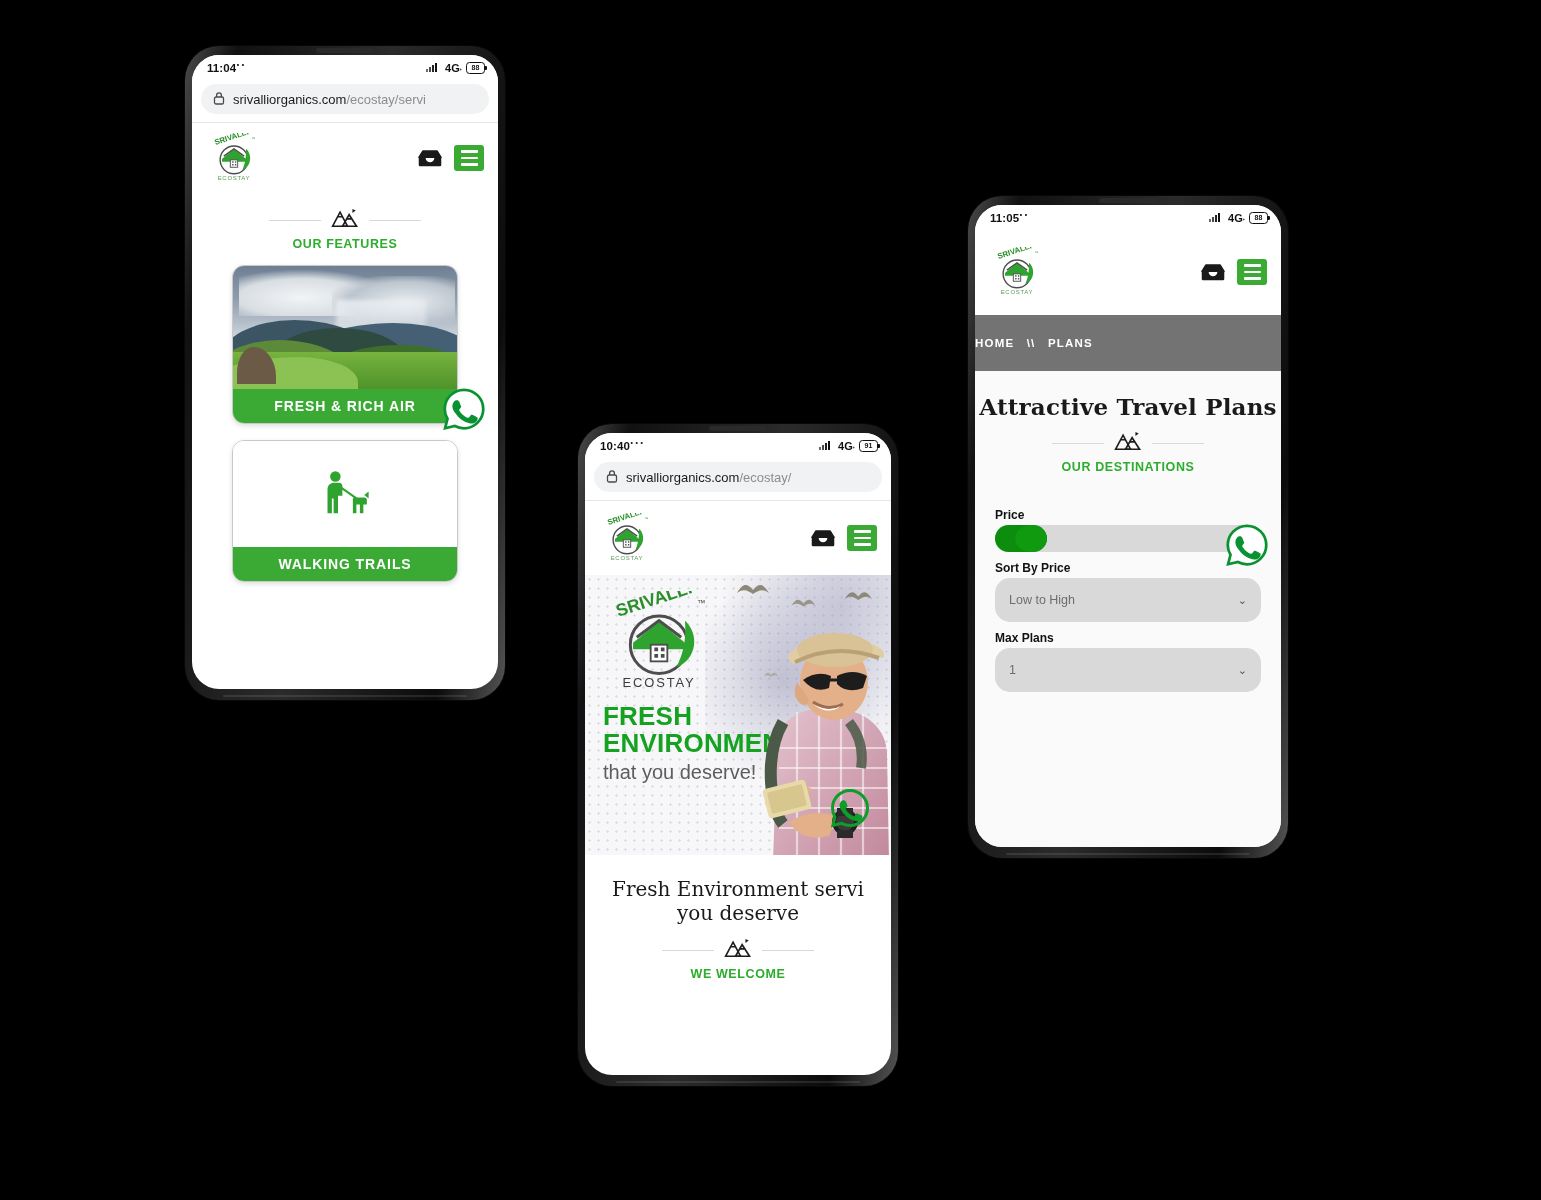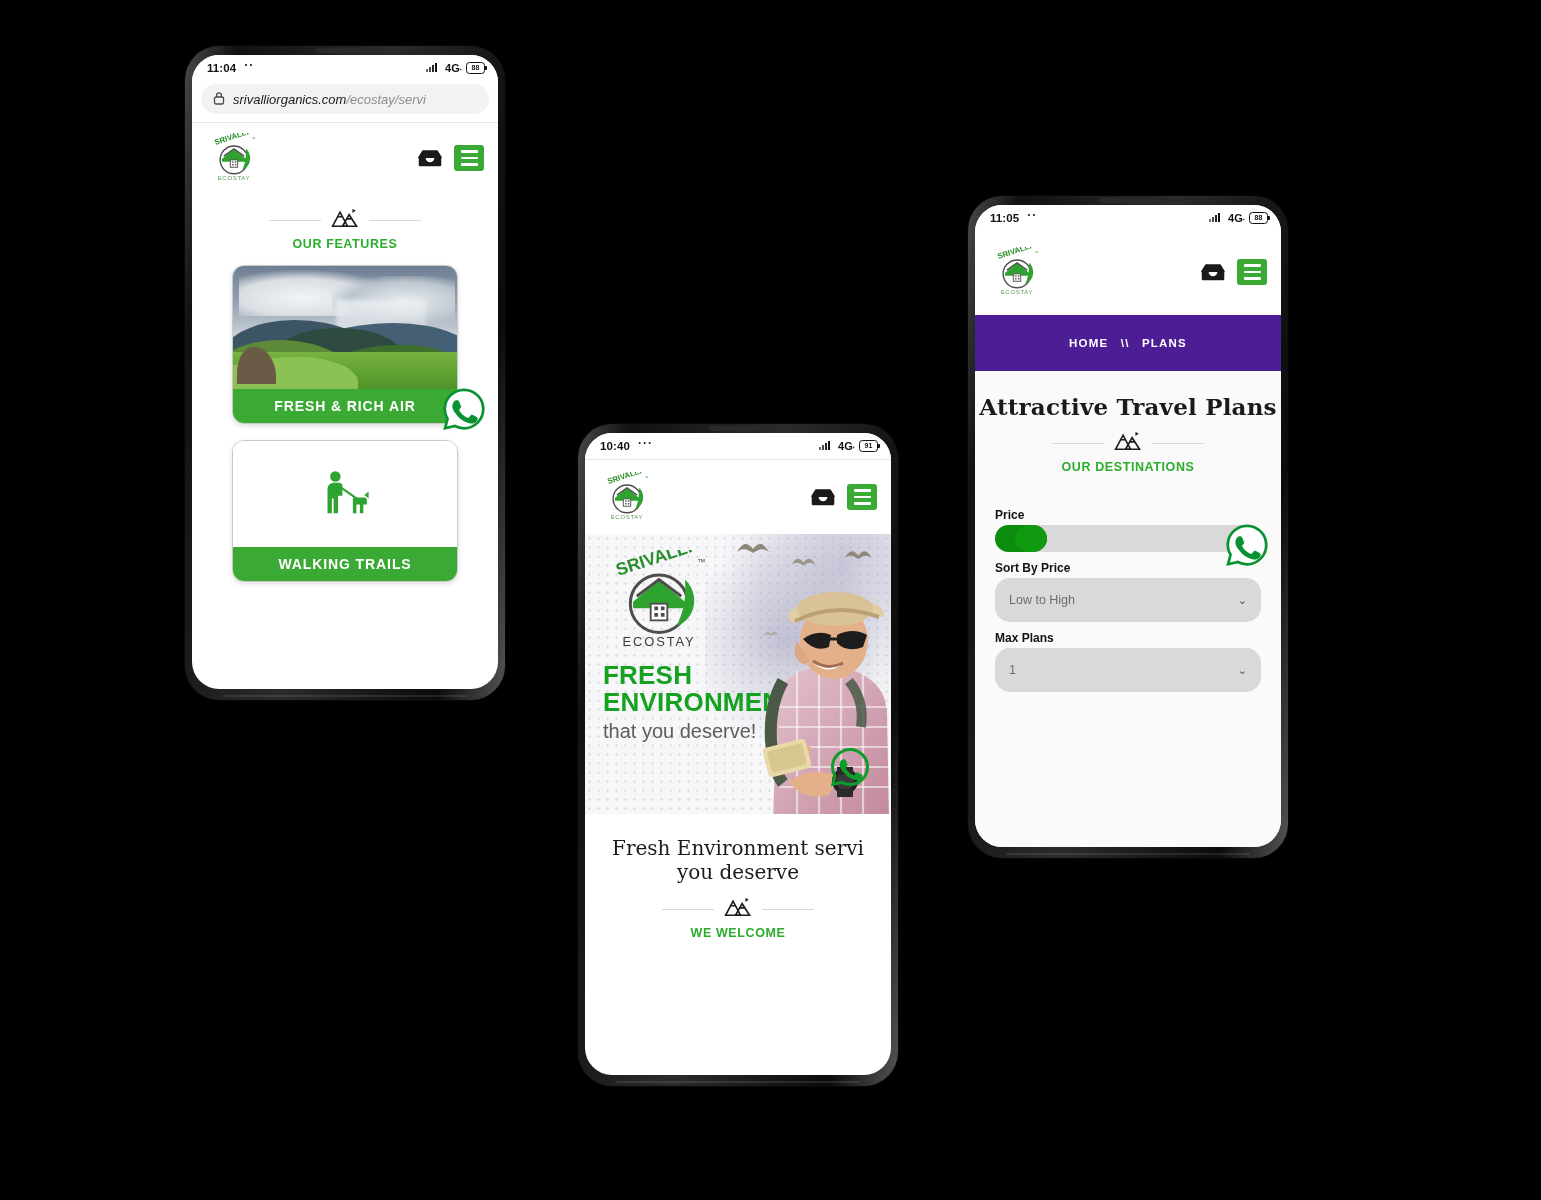--- a/index.html
+++ b/index.html
@@ -39,38 +39,38 @@
 
   
   .statusbar {
     height: 26px; display: flex; align-items: center;
     justify-content: space-between;
     padding: 0 13px 0 15px;
     background: #fff;
     font-size: 11.5px; font-weight: 700; color: #111;
     letter-spacing: .1px;
   }
-  .sb-left { display:flex; align-items:center; gap:8px; }
+  .sb-left { display:flex; align-items:center; gap:0; }
   .sb-dots { letter-spacing:1px; font-size:12px; color:#222; position:relative; top:-3px;}
   .sb-right { display:flex; align-items:center; gap:4px; }
   .sig { display:inline-block; }
   .net { font-size: 11px; font-weight:700; }
   .net sub { font-size:6px; vertical-align: baseline; position:relative; top:1px;}
   .batt {
     border:1.3px solid #111; border-radius:3.5px;
     padding:0 2px; font-size:7px; font-weight:700; line-height:10px;
     min-width:19px; text-align:center; position:relative;
   }
   .batt::after{
     content:""; position:absolute; right:-3px; top:3px;
     width:2px; height:4px; background:#111; border-radius:0 1px 1px 0;
   }
 
   
-  .urlbar-wrap { background:#fff; padding: 3px 9px 8px 9px; font-style: italic; }
+  .urlbar-wrap { background:#fff; padding: 3px 9px 8px 9px; }
   .urlbar {
     background:#f1f2f3; border-radius:18px; height:30px;
     display:flex; align-items:center; gap:8px; padding:0 12px;
     font-size:13px; color:#111; white-space:nowrap; overflow:hidden;
   }
   .urlbar .u-domain { font-weight:400; color:#1b1b1b; }
   .urlbar .u-path { color:#8d8d8d; }
   .lock { flex:0 0 auto; }
   .urlsep { height:1px; background:#e6e6e6; }
 
@@ -178,21 +178,21 @@
   }
 
   .intro { text-align:center; padding:22px 22px 10px; background:#fff; }
   .intro h2 {
     font-family:"DejaVu Serif", serif;
     font-size:20px; font-weight:400; color:#1a1a1a; line-height:1.2;
   }
 
   
   .breadcrumb-bar {
-    background:#4c1d95; color:#fff; text-align:center;
+    background:#737373; color:#fff; text-align:left;
     padding:22px 0; font-size:11.5px; font-weight:700; letter-spacing:1.2px;
   }
   .bc-sep { padding:0 8px; color:#fff; }
   .plans-body { background:#fafafa; padding: 22px 0 0; height:100%; }
   .plans-title {
     text-align:center; font-family:"DejaVu Serif", serif;
     font-size:23px; color:#1a1a1a; font-weight:700; letter-spacing:.2px;
   }
   .filter-form { padding: 12px 20px 0; }
   .flabel { font-size:12px; font-weight:700; color:#111; margin-bottom:3px; }
@@ -368,20 +368,31 @@
               <rect x="3" y="5" width="2" height="5" fill="#4a4a4a"></rect>
               <rect x="6" y="3" width="2" height="7" fill="#222"></rect>
               <rect x="9" y="1" width="2" height="9" fill="#111"></rect>
             </svg>
           </span>
           <span class="net"><span>4G</span><sub>⁺</sub></span>
           <span class="batt">91</span>
         </div>
       </div>
 
+      <div class="urlbar-wrap">
+        <div class="urlbar">
+          <span class="lock">
+            <svg width="12" height="14" viewBox="0 0 12 14">
+              <rect x="1.5" y="6" width="9" height="7" rx="1.6" fill="none" stroke="#4a4a4a" stroke-width="1.3"></rect>
+              <path d="M3.6 6 V4.3 a2.4 2.4 0 0 1 4.8 0 V6" fill="none" stroke="#4a4a4a" stroke-width="1.3"></path>
+            </svg>
+          </span>
+          <span><span class="u-domain">srivalliorganics.com</span><span class="u-path">/ecostay/</span></span>
+        </div>
+      </div>
       <div class="urlsep"></div>
 
       <div class="site-header" style="padding:12px 14px;">
         <div class="logo">
           <svg width="56" height="50" viewBox="0 0 120 108">
             <text x="20" y="26" font-family="Liberation Sans, sans-serif" font-size="17" font-weight="700" fill="#2a8f2a" transform="rotate(-18 20 26)">SRIVALLI</text>
             <text x="99" y="16" font-size="8" fill="#2a8f2a">™</text>
             <circle cx="60" cy="58" r="30" fill="none" stroke="#4d4d4d" stroke-width="3"></circle>
             <path d="M60 34 L86 56 L86 62 L34 62 L34 56 Z" fill="#2fa32f"></path>
             <path d="M38 50 L60 34 L82 50" fill="none" stroke="#4d4d4d" stroke-width="3"></path>

